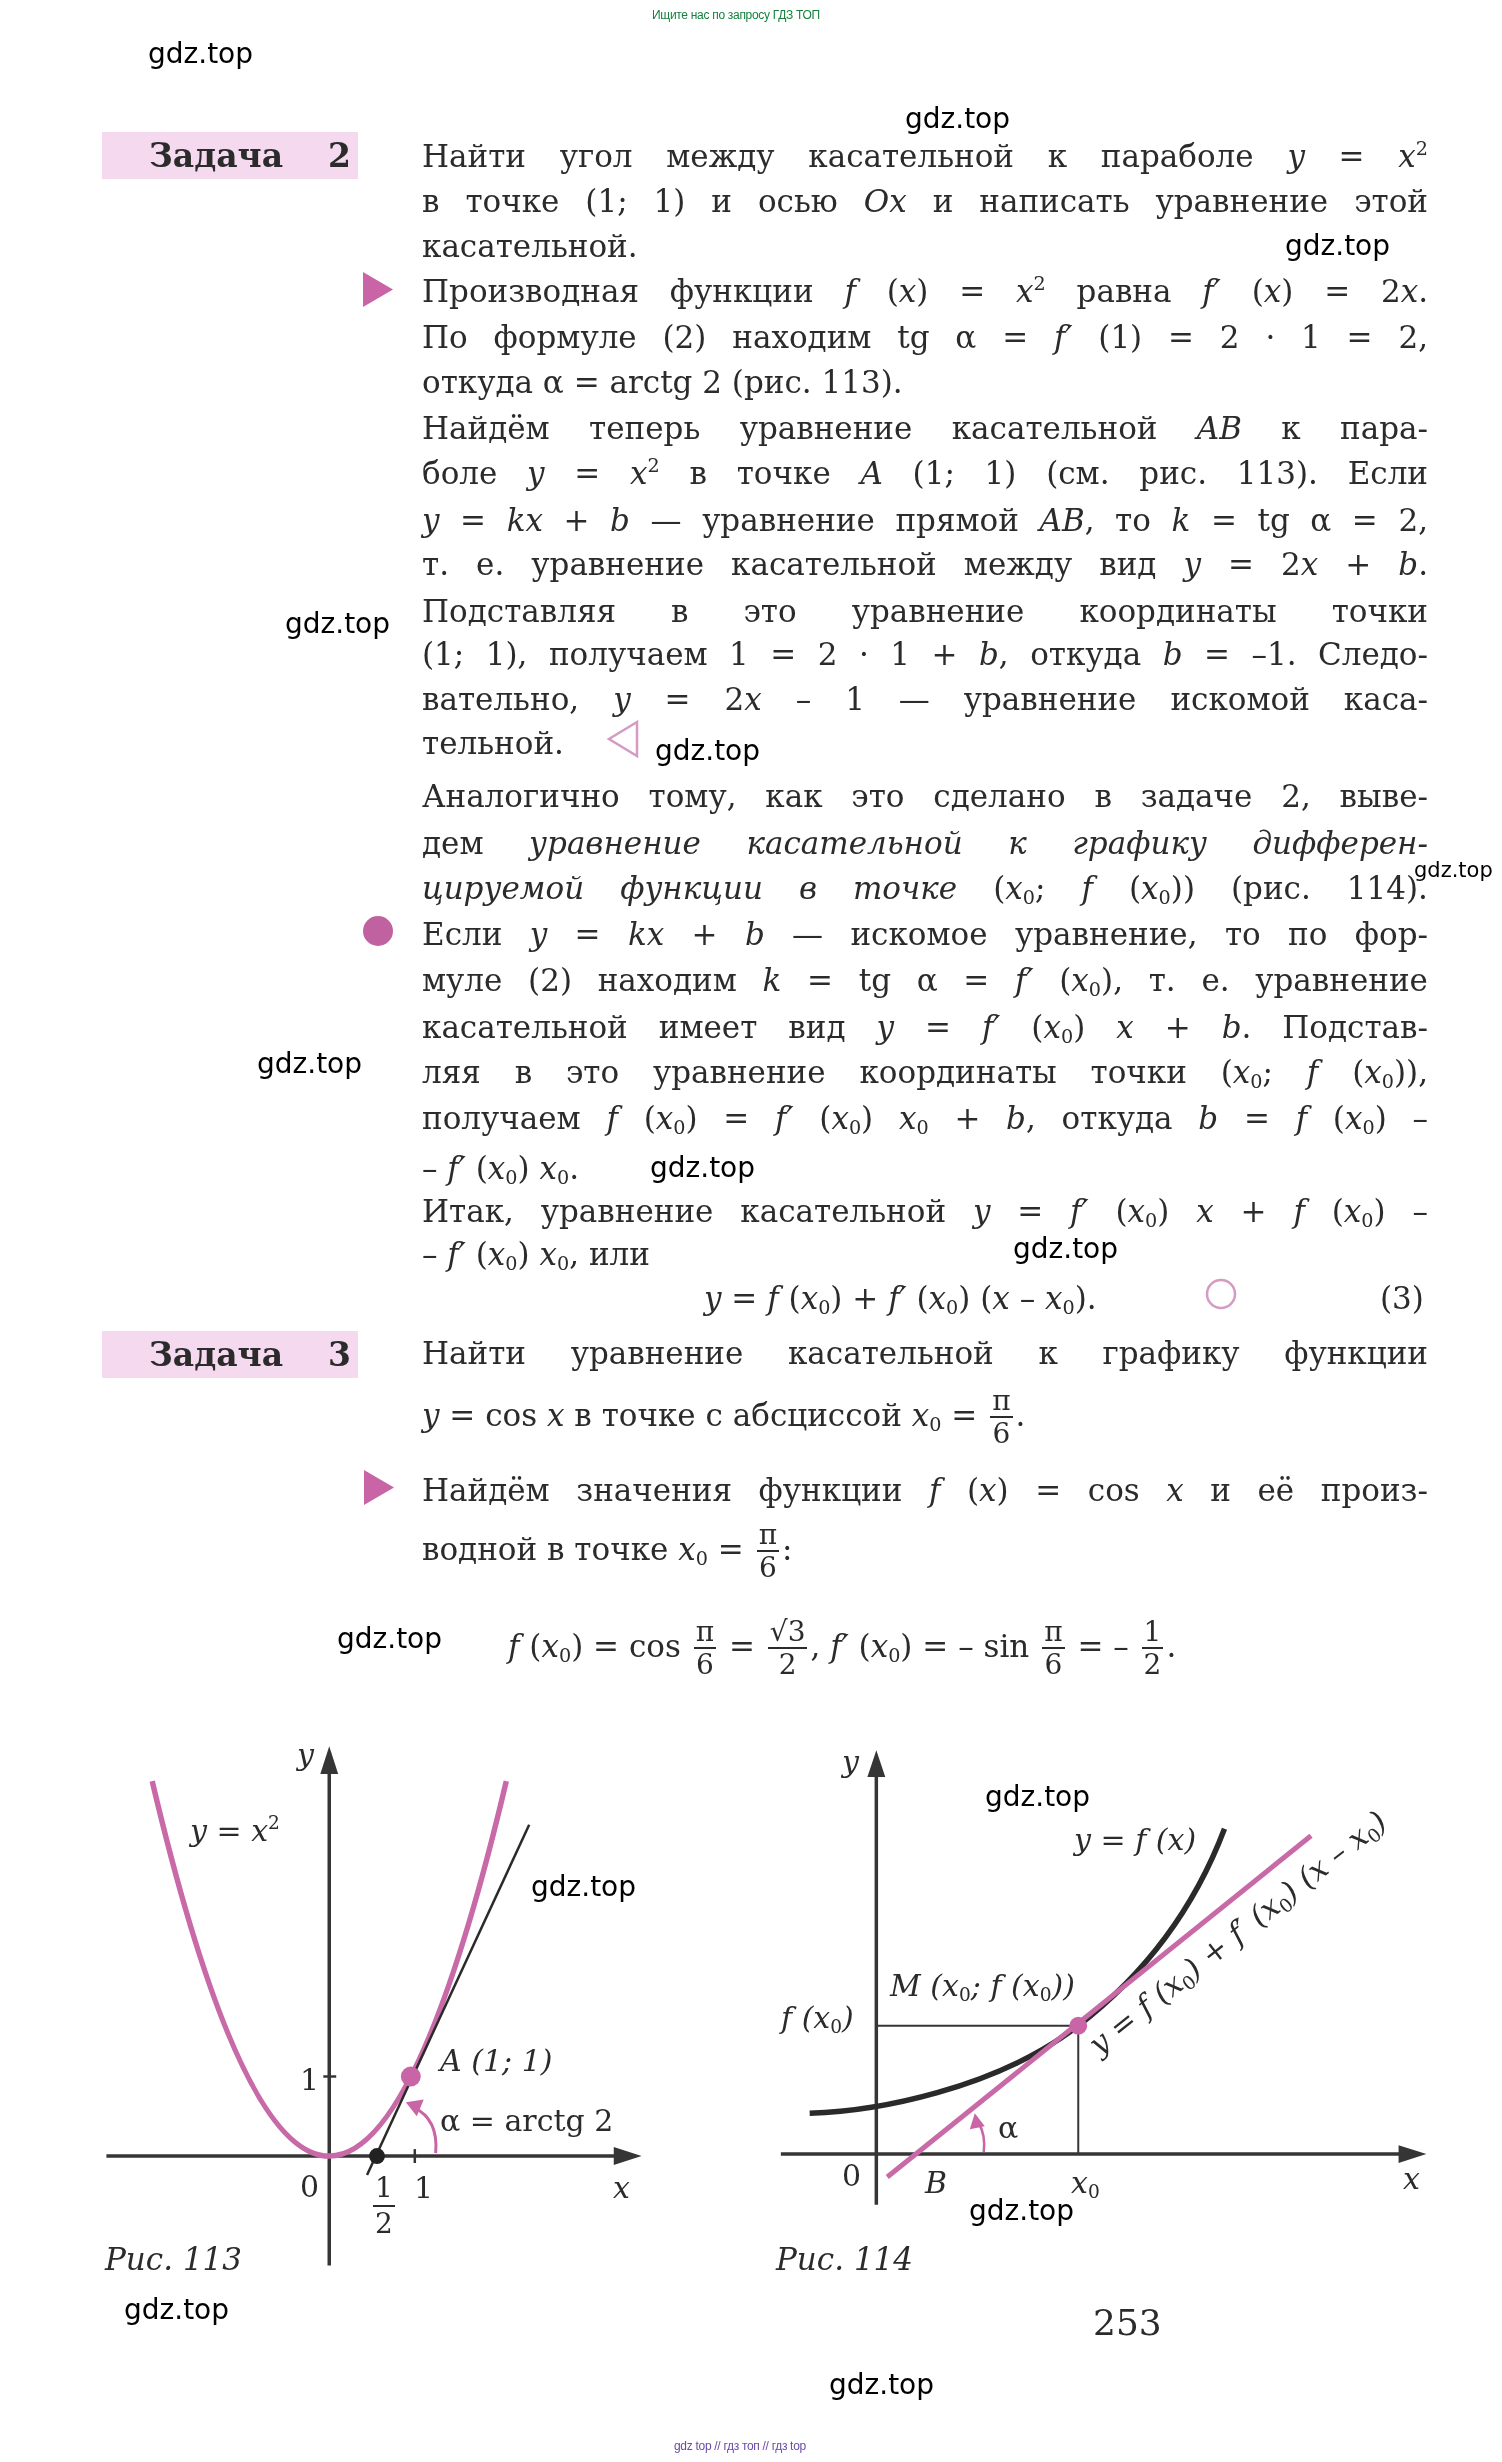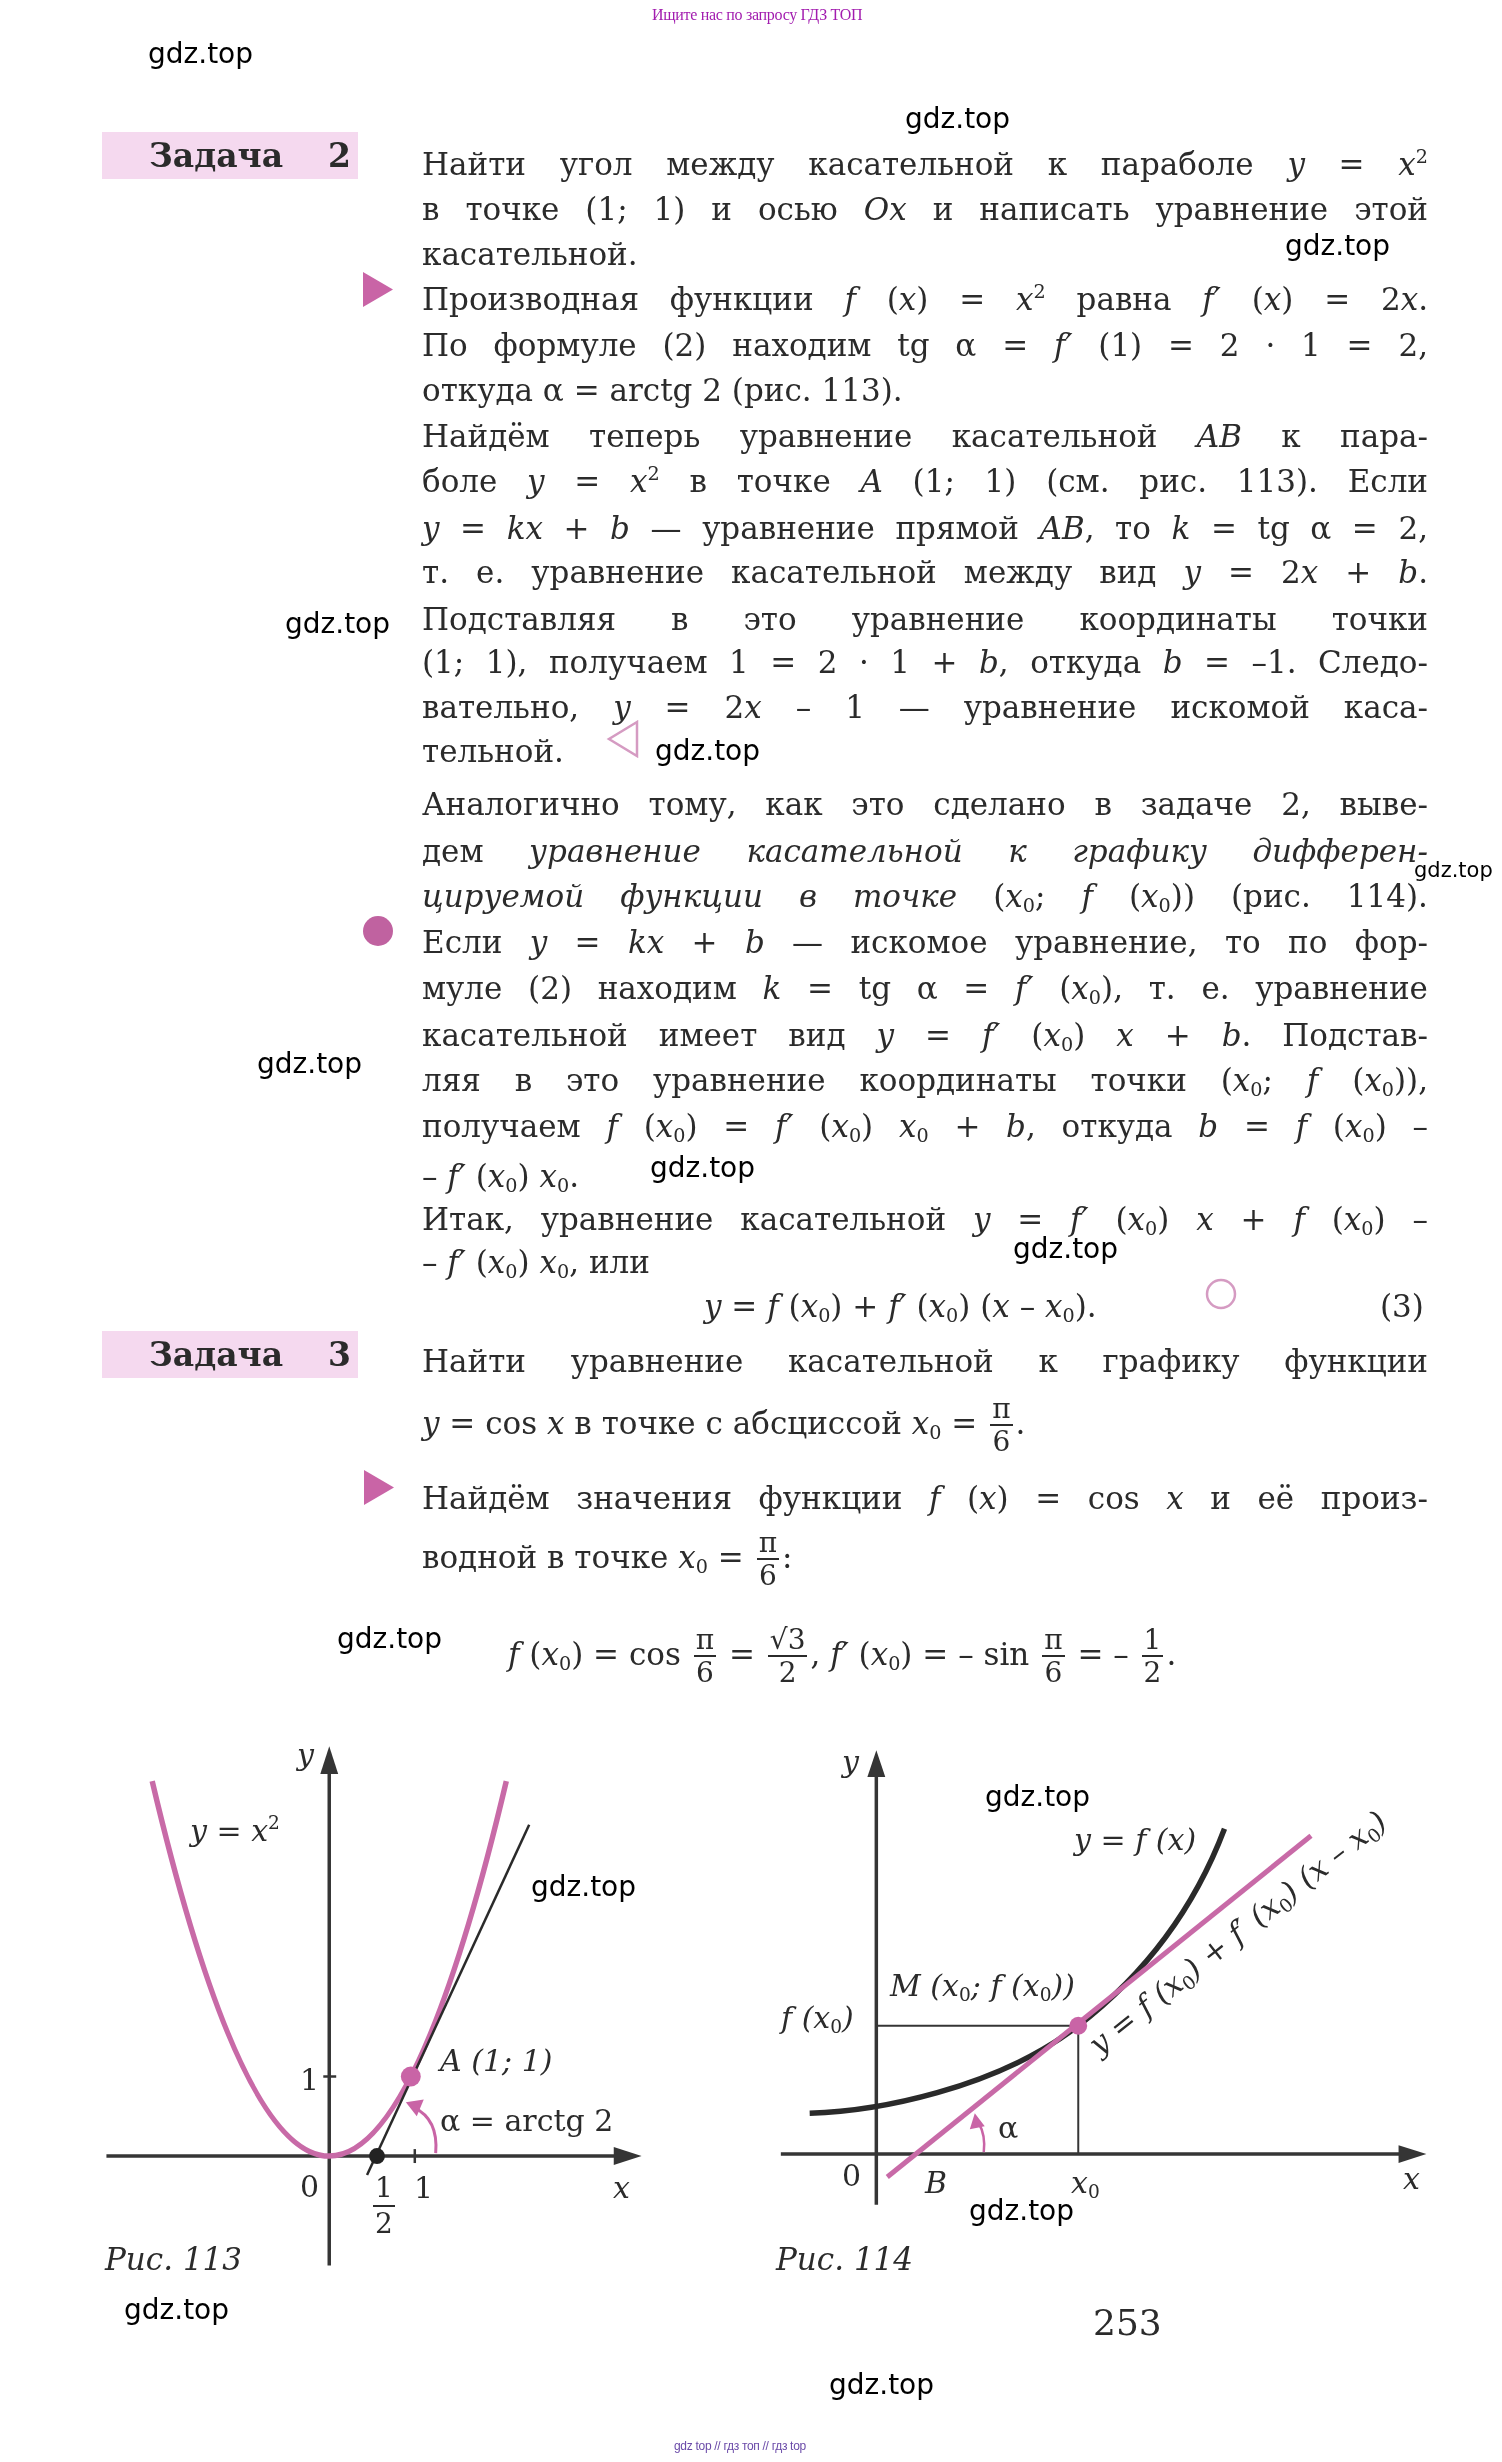--- a/index.html
+++ b/index.html
@@ -2,30 +2,30 @@
 <html><head>
 <meta charset="utf-8">
 <style>
   html, body { margin:0; padding:0; }
   body {
     width:1502px; height:2463px; position:relative; overflow:hidden;
     background:#ffffff; color:#2b2b2b;
     font-family:"DejaVu Serif", serif;
   }
   .abs { position:absolute; }
-  .hdr { position:absolute; left:652px; top:8px; font-family:Liberation Serif, serif; font-size:16px; line-height:14px; color:#a21caf; letter-spacing:-0.3px; white-space:nowrap; }
+  .hdr { position:absolute; left:652px; top:8px; font-family:Liberation Sans, sans-serif; font-size:12px; line-height:14px; color:#15803d; letter-spacing:-0.3px; white-space:nowrap; }
   .ftr { position:absolute; left:662px; top:2439px; font-family:"Liberation Sans", sans-serif; font-size:12px; line-height:14px; color:#6a4aa8; letter-spacing:-0.3px; white-space:nowrap;margin-left:12px; }
   .wm { position:absolute; font-family:"DejaVu Sans", sans-serif; font-size:28px; line-height:28px; color:#000; white-space:nowrap; }
   .wm.sm { font-size:21px; line-height:21px; }
 
   .task-box { position:absolute; left:102px; width:256px; height:47px; background:#f5d9ef; }
   .task-box .lbl { position:absolute; left:47px; top:0; font-weight:bold; font-size:33px; line-height:47px; color:#2b2b2b; }
   .task-box .num { position:absolute; left:226px; top:0; font-weight:bold; font-size:33px; line-height:47px; color:#2b2b2b; }
 
-  .ln { position:absolute; left:422px; width:1006px; font-size:31px; line-height:45px; color:#2b2b2b;margin-top:8px; }
+  .ln { position:absolute; left:422px; width:1006px; font-size:31px; line-height:45px; color:#2b2b2b; }
   .ln.j { text-align:justify; text-align-last:justify; }
   .ln.nj { text-align:left; width:auto; white-space:nowrap; }
 
   .it { font-style:italic; }
   .sub { font-size:0.62em; vertical-align:-0.28em; line-height:0; font-style:normal; }
   .sup { font-size:0.62em; vertical-align:0.62em; line-height:0; font-style:normal; }
   .frac { display:inline-block; vertical-align:middle; text-align:center; font-size:28px; margin:0 3px; font-style:normal; }
   .frac .n { display:block; line-height:31px; border-bottom:2px solid #2b2b2b; padding:0 2px; }
   .frac .d { display:block; line-height:31px; }
 

